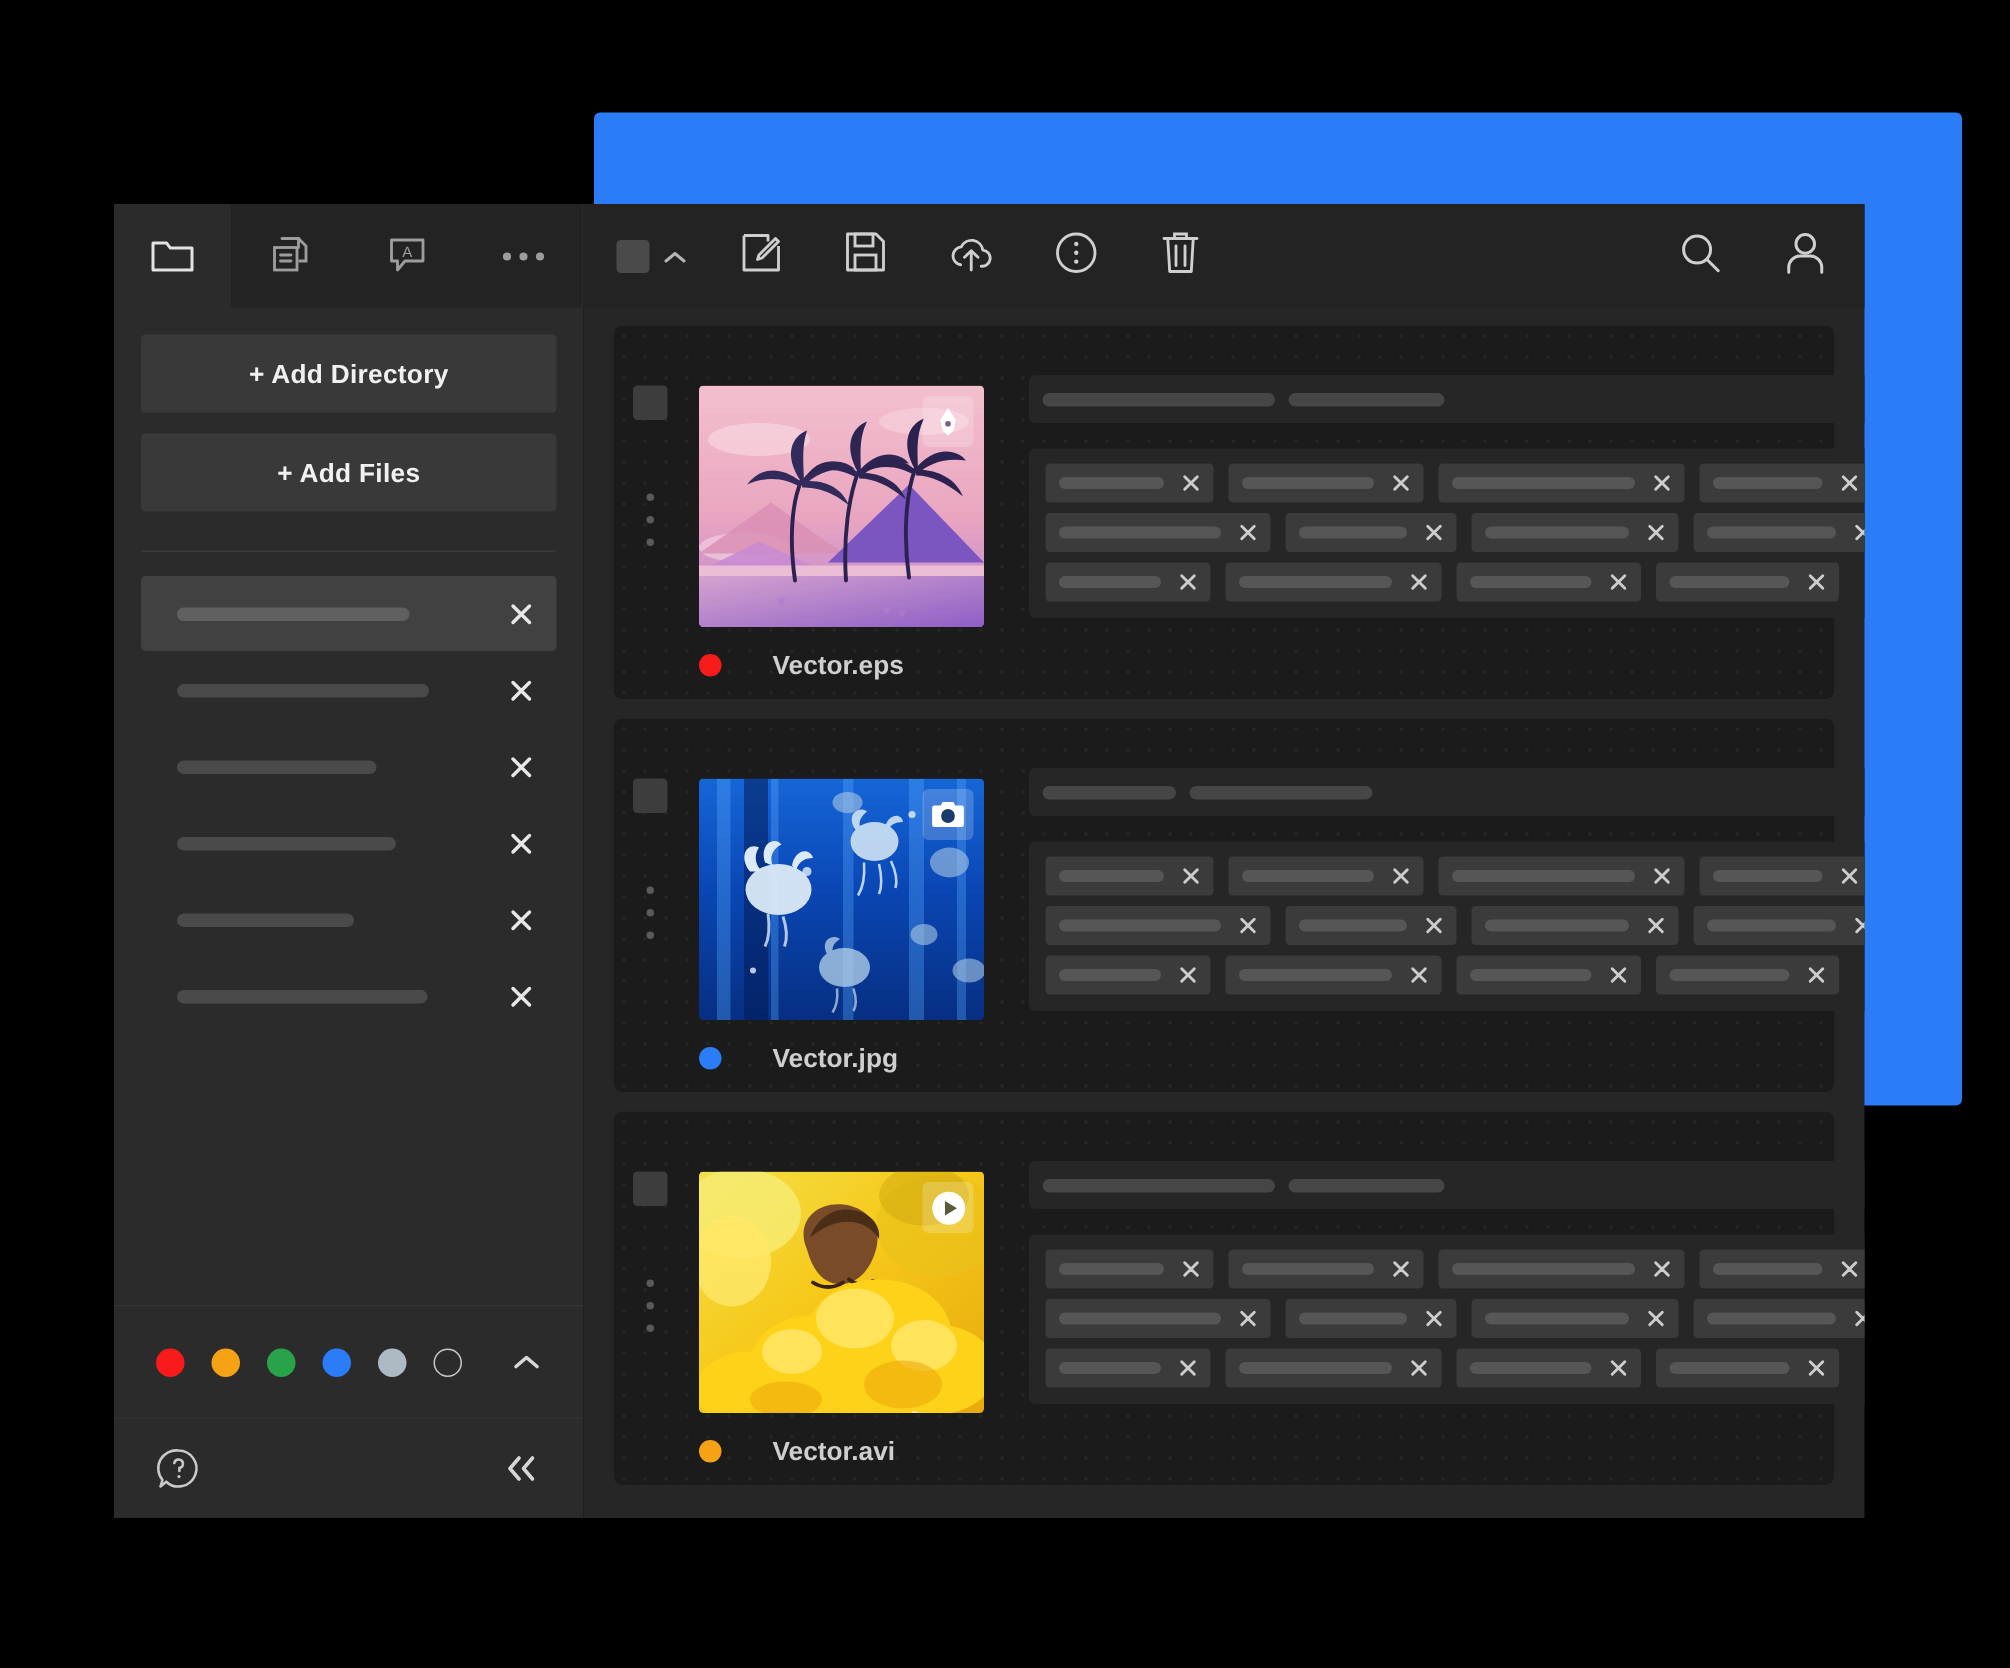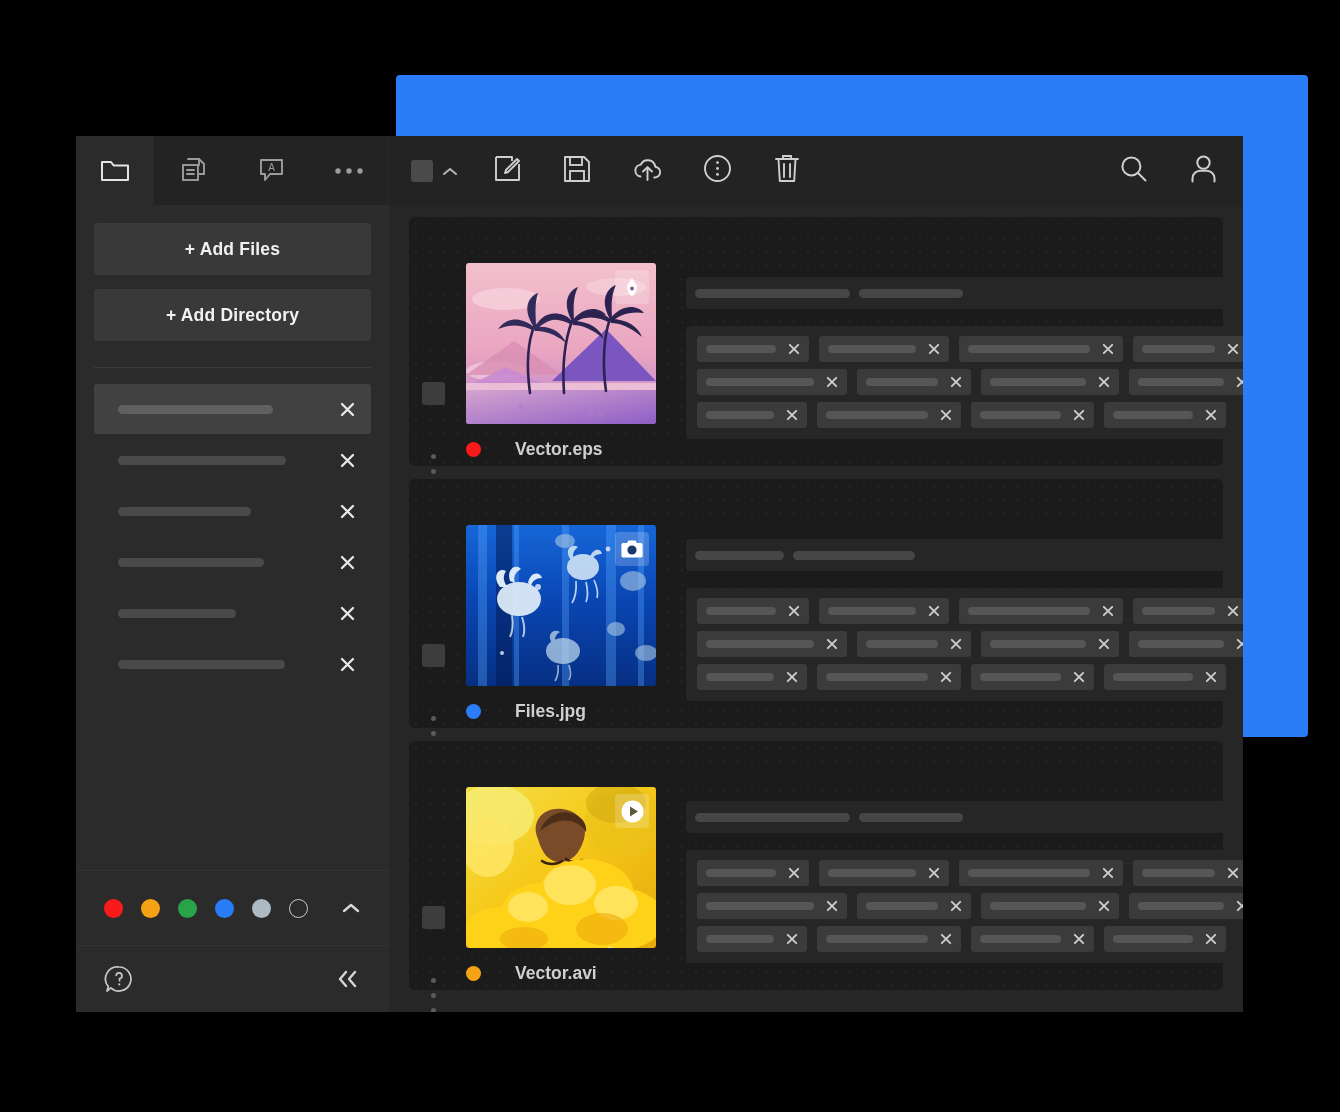--- a/index.html
+++ b/index.html
@@ -90,21 +90,20 @@
   .tb-caret{width:18px;height:18px;display:flex;align-items:center;justify-content:center;margin-right:30px;cursor:pointer;}
   .tb-spacer{flex:1 1 auto;}
 
   .rows{padding:12px 0 0 0;height:807px;box-sizing:border-box;overflow:hidden;}
   .file-row{
     position:relative;margin:0 20px 13px 20px;height:249px;border-radius:6px;
     background:#1b1b1b;
     background-image:radial-gradient(#272727 1px, transparent 1px);
     background-size:14px 14px;
     display:flex;
-    align-items:center;
   }
   .row-gutter{width:57px;position:relative;flex:0 0 auto;}
   .row-check{
     position:absolute;left:13px;top:40px;width:23px;height:23px;border-radius:3px;background:#3d3d3d;cursor:pointer;
   }
   .row-handle{
     position:absolute;left:22px;top:112px;width:5px;cursor:grab;
   }
   .row-handle i{display:block;width:5px;height:5px;border-radius:50%;background:#5a5a5a;margin-bottom:10px;}
 
@@ -183,22 +182,22 @@
                 <circle cx="15" cy="4" r="2.7"></circle>
                 <circle cx="26" cy="4" r="2.7"></circle>
             </svg>
           </span>
         </div>
       </div>
 
       <div class="sb-body">
 
         <div class="btn-zone">
+          <button class="addbtn">+ Add Directory</button>
           <button class="addbtn">+ Add Files</button>
-          <button class="addbtn">+ Add Directory</button>
         </div>
 
         <div class="sb-divider"></div>
 
         <div class="dirlist">
             <div class="dir-item selected">
               <div class="ph-bar" style="width: 155px;"></div>
               <span class="x-btn">
                 <svg width="15" height="15" viewBox="0 0 15 15" fill="none" stroke="#e8e8e8" stroke-width="2.3" stroke-linecap="round">
                   <path d="M2 2l11 11M13 2L2 13"></path>
@@ -594,21 +593,21 @@
     </svg>
                 <div class="badge">
                   <svg width="22" height="20" viewBox="0 0 22 20" fill="#fff">
                     <path d="M7.4 1.6h7.2l1.3 2.4H20a1.6 1.6 0 0 1 1.6 1.6v11.2A1.6 1.6 0 0 1 20 18.4H2A1.6 1.6 0 0 1 .4 16.8V5.6A1.6 1.6 0 0 1 2 4h4.1z"></path>
                     <circle cx="11" cy="11" r="4.6" fill="#1a3a6b"></circle>
                   </svg>
                 </div>
               </div>
               <div class="fname">
                 <span class="fdot" style="background:#2b7cf7"></span>
-                <span>Files.jpg</span>
+                <span>Vector.jpg</span>
               </div>
             </div>
             <div class="meta-col">
               <div class="meta-head">
                 <div class="ph-bar" style="width: 89px;"></div>
                 <div class="ph-bar" style="width: 122px;"></div>
               </div>
               <div class="tag-box">
                 <div class="tag-row">
                   <div class="chip">

